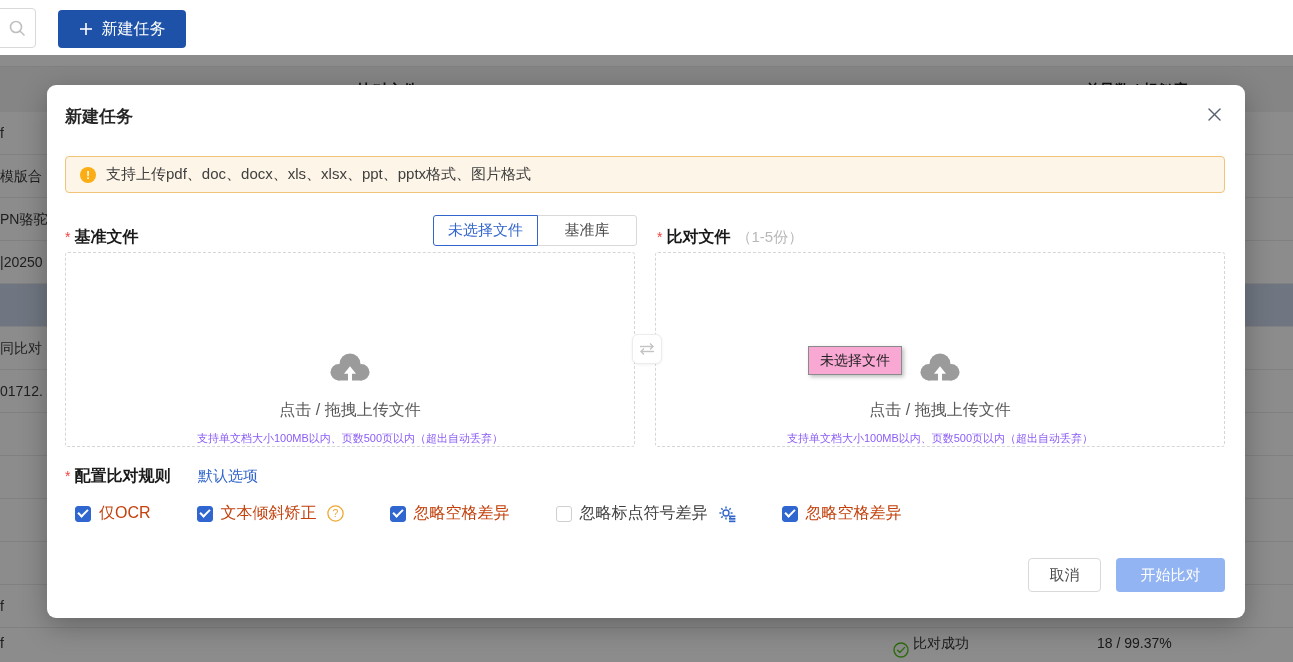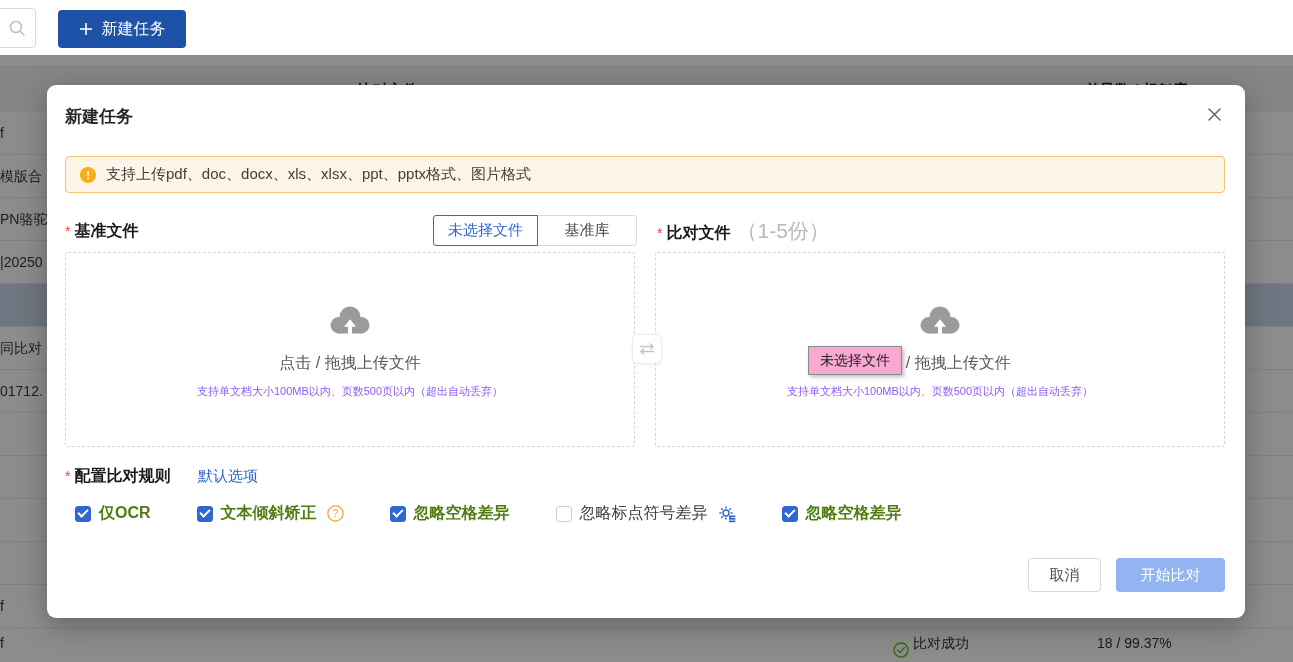--- a/index.html
+++ b/index.html
@@ -47,36 +47,36 @@
   .alert {
     position:absolute; left:18px; top:71px; width:1160px; height:37px;
     background:#fdf5e7; border:1px solid #f2c479; border-radius:4px;
     display:flex; align-items:center; gap:10px; padding-left:14px;
   }
   .alert-icon {
     width:16px; height:16px; border-radius:50%; background:#faad14; color:#fff;
     font-size:11px; font-weight:bold; display:flex; align-items:center; justify-content:center; flex:0 0 16px;
   }
   .alert-text { font-size:15px; color:#404040; }
-  .sec-label { position:absolute; top:130px; font-size:16px; font-weight:bold; color:#1a1a1a; line-height:31px; white-space:nowrap; }
+  .sec-label { position:absolute; top:130px; font-size:16px; font-weight:bold; color:#1a1a1a; line-height:44px; white-space:nowrap; }
   .sec-label .req { color:#f53f3f; font-weight:normal; margin-right:4px; font-size:14px; }
-  .sec-label .hint { font-weight:normal; color:#b8b8b8; font-size:21px; margin-left:6px; }
+  .sec-label .hint { font-weight:normal; color:#b8b8b8; font-size:15px; margin-left:6px; }
   .tab-group { position:absolute; left:386px; top:130px; display:flex; }
   .tab-btn {
     min-width:100px; height:31px; background:#fff; border:1px solid #d9d9d9;
     font-size:15px; color:#4a4a4a; display:flex; align-items:center; justify-content:center;
     cursor:pointer; font-family:inherit; padding:0 14px;
   }
   .tab-btn:first-child { border-radius:3px 0 0 3px; }
   .tab-btn:last-child { border-radius:0 3px 3px 0; margin-left:-1px; }
   .tab-btn.active { border-color:#3366cc; color:#3366cc; position:relative; z-index:1; }
   .upload-box {
     position:absolute; top:167px; width:570px; height:195px;
     border:1px dashed #d6d6d6; border-radius:3px; background:#fff; cursor:pointer;
-    display:flex; flex-direction:column; align-items:center; justify-content:center; gap:10px;
+    display:flex; flex-direction:column; align-items:center; justify-content:flex-end; gap:10px;
   }
   .upload-box .u1 { font-size:16px; color:#595959; margin-top:4px; }
   .upload-box .u2 { font-size:11px; color:#8b5cf6; }
   .swap-btn {
     position:absolute; left:585px; top:249px; width:30px; height:30px;
     background:#fff; border:1px solid #ececec; border-radius:6px;
     display:flex; align-items:center; justify-content:center; cursor:pointer;
     box-shadow:0 1px 3px rgba(0,0,0,.06);
   }
   .file-tooltip {
@@ -87,21 +87,21 @@
   .rules-label { position:absolute; left:18px; top:381px; font-size:16px; font-weight:bold; color:#1a1a1a; }
   .rules-label .req { color:#f53f3f; font-weight:normal; margin-right:4px; font-size:14px; }
   .default-link { position:absolute; left:151px; top:382px; font-size:15px; color:#3366cc; cursor:pointer; text-decoration:none; }
   .rules-row { position:absolute; left:28px; top:418px; display:flex; gap:46px; align-items:center; }
   .cb-item { display:flex; align-items:center; gap:8px; cursor:pointer; }
   .cbox { width:16px; height:16px; border-radius:3px; display:inline-flex; align-items:center; justify-content:center; flex:0 0 16px; }
   .cbox.checked { background:#2f66d0; border:1px solid #2f66d0; }
   .cbox.checked::after { content:""; width:8px; height:4px; border-left:2px solid #fff; border-bottom:2px solid #fff; transform:rotate(-45deg); margin-top:-3px; }
   .cbox.unchecked { background:#fff; border:1px solid #cfcfcf; }
   .cb-label { font-size:16px; }
-  .cb-label.on { color:#4d7c0f;font-weight:bold; }
+  .cb-label.on { color:#c2410c; }
   .cb-label.off { color:#404040; }
   .footer-btn { position:absolute; top:473px; height:34px; border-radius:4px; font-size:15px; cursor:pointer; font-family:inherit; }
   .btn-cancel { left:981px; width:73px; background:#fff; border:1px solid #d9d9d9; color:#4a4a4a; }
   .btn-submit { left:1069px; width:109px; background:#93b4f2; border:none; color:#fff; }
   svg { display:block; }
 </style>
 </head>
 <body>
 
 <div class="stage">

